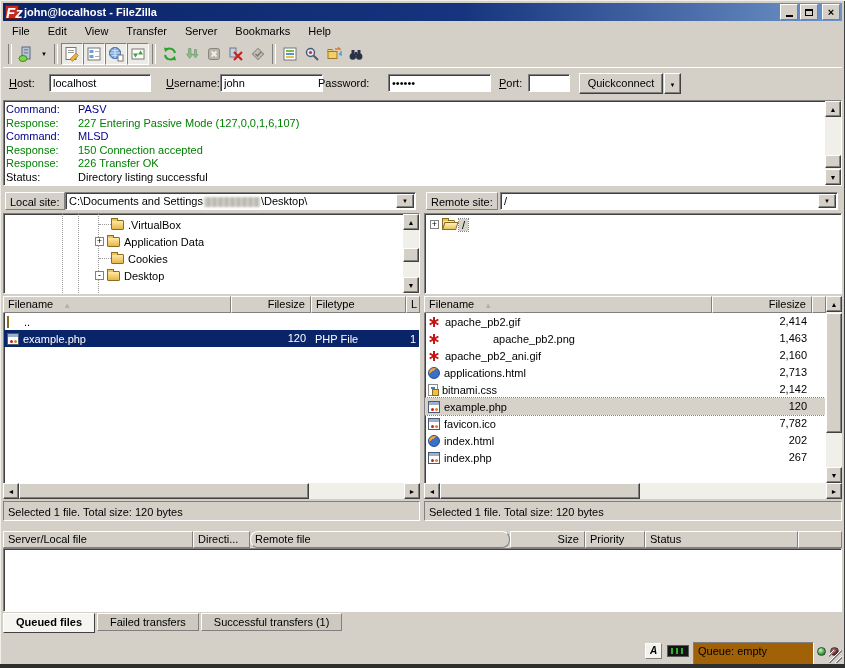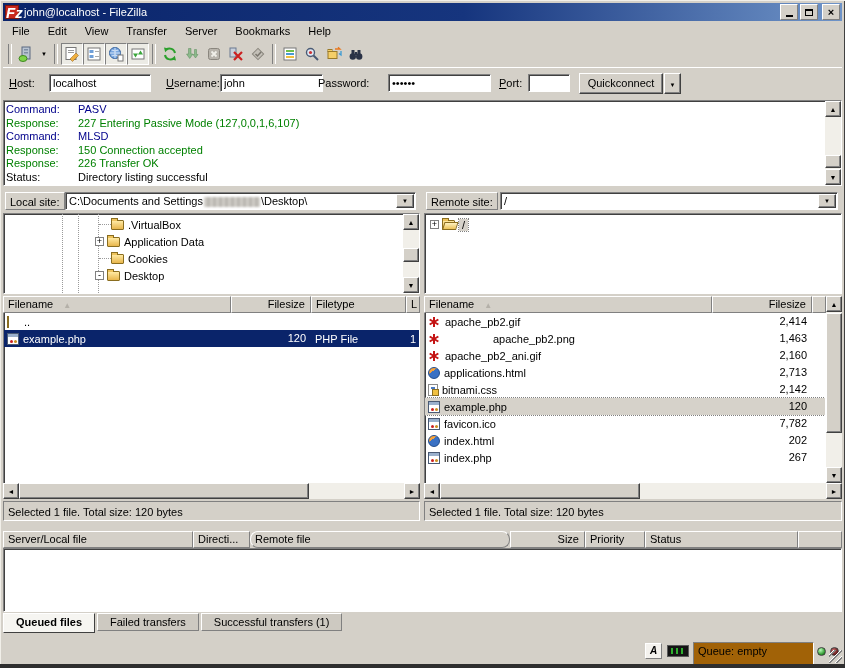--- a/index.html
+++ b/index.html
@@ -6,21 +6,21 @@
   .window{position:relative;width:845px;height:668px;background:#d4d0c8;
     font-family:"Liberation Sans","DejaVu Sans",sans-serif;font-size:11px;color:#000;
     box-shadow:inset 1px 1px 0 #f1efe9, inset -1px 0 0 #404040;overflow:hidden;}
   .r{border:1px solid;border-color:#fff #808080 #808080 #fff;background:#d4d0c8;}
   
   .titlebar{position:absolute;left:3px;top:3px;width:839px;height:18px;
     background:linear-gradient(90deg,#0a246a 0%,#16357e 55%,#6f94c8 100%);
     display:flex;align-items:center;padding:0 2px;box-sizing:border-box;}
   .appicon{width:14px;height:14px;background:#c8281e;color:#fff;font-weight:bold;font-style:italic;
     font-size:15px;line-height:14px;text-align:center;border:1px solid #7a150e;box-sizing:border-box;}
-  .apptitle{color:#fff;font-weight:normal;margin-left:5px;flex:1;white-space:nowrap;}
+  .apptitle{color:#fff;font-weight:bold;margin-left:5px;flex:1;white-space:nowrap;}
   .tbtn{width:16px;height:14px;margin-left:2px;display:flex;align-items:center;justify-content:center;
     font-size:9px;font-weight:bold;color:#000;}
   .glyph-min{width:7px;height:2px;background:#000;margin-top:7px;}
   .glyph-max{width:8px;height:7px;border:1px solid #000;border-top-width:2px;box-sizing:border-box;}
   .glyph-x{font-size:11px;line-height:10px;}
   
   .menubar{position:absolute;left:3px;top:21px;width:839px;height:19px;display:flex;align-items:center;}
   .menuitem{padding:2px 9px;}
   
   .toolbar{position:absolute;left:3px;top:40px;width:839px;height:27px;display:flex;align-items:center;padding-left:2px;box-sizing:border-box;}

